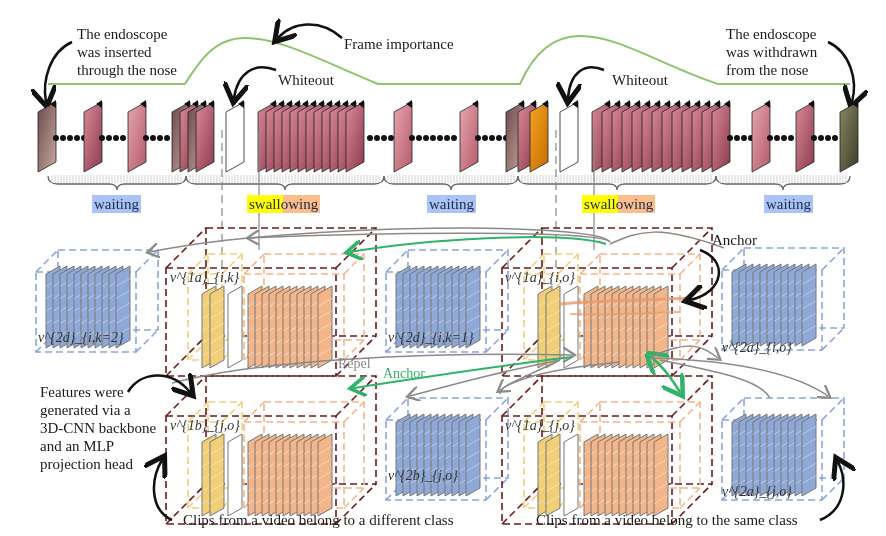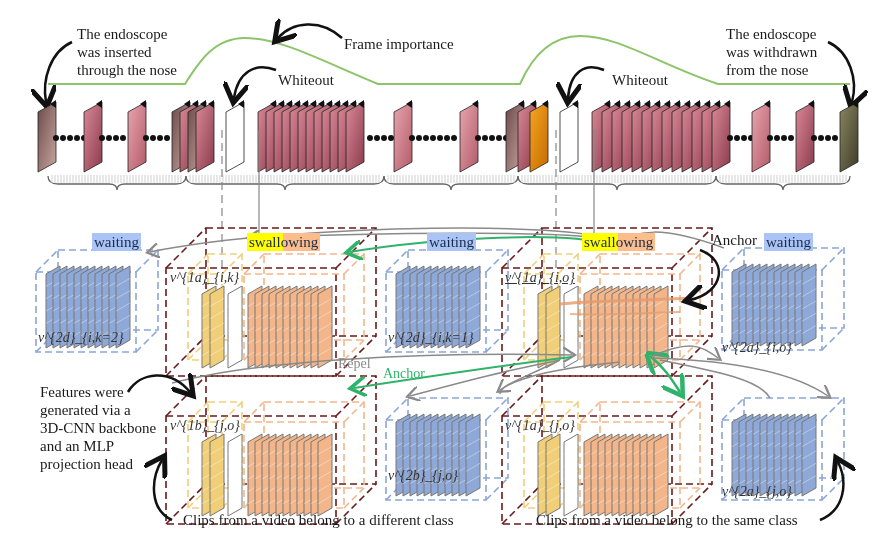--- a/index.html
+++ b/index.html
@@ -1,19 +1,19 @@
 <!DOCTYPE html>
 <html><head>
 <meta charset="utf-8">
 <style>
   html, body { margin:0; padding:0; background:#ffffff; }
   body { width:886px; height:536px; position:relative; overflow:hidden; font-family:"Liberation Serif", serif; color:#1a1a1a; }
   #stage { position:absolute; left:0; top:0; width:886px; height:424px; }
   .lbl { position:absolute; font-size:15px; line-height:17px; color:#1a1a1a; white-space:nowrap; }
-  .phase { position:absolute; font-size:15px; line-height:18px; padding:0 2px; color:#1a2a4a;margin-top:38px; }
+  .phase { position:absolute; font-size:15px; line-height:18px; padding:0 2px; color:#1a2a4a; }
   .phase.waiting { background:#a9c4f5; }
   .phase.swallow { background:linear-gradient(90deg,#ffff00 0%,#ffff00 50%,#fbbd8c 50%,#fbbd8c 100%); }
   .sub { position:absolute; font-style:italic; font-size:14px; color:#333; white-space:nowrap; }
   .note-repel { position:absolute; font-size:14px; color:#8a8a8a; }
   .note-attract { position:absolute; font-size:14px; color:#2fb36a; }
 </style>
 </head>
 <body>
 
 <div id="stage">
@@ -1436,19 +1436,19 @@
   <div class="lbl" style="left:40px;top:438px;">and an MLP</div>
   <div class="lbl" style="left:40px;top:456px;">projection head</div>
 
   <div class="lbl" style="left:183px;top:512px;">Clips from a video belong to a different class</div>
   <div class="lbl" style="left:536px;top:512px;">Clips from a video belong to the same class</div>
 
   
   <div class="sub" style="left:38px;top:330px;">v^{2d}_{i,k=2}</div>
   <div class="sub" style="left:170px;top:270px;">v^{1a}_{i,k}</div>
   <div class="sub" style="left:388px;top:330px;">v^{2d}_{i,k=1}</div>
-  <div class="sub" style="left:505px;top:270px;text-decoration:underline;">v^{1a}_{i,o}</div>
+  <div class="sub" style="left:505px;top:270px;">v^{1a}_{i,o}</div>
   <div class="sub" style="left:722px;top:340px;">v^{2a}_{i,o}</div>
   <div class="sub" style="left:170px;top:418px;">v^{1b}_{j,o}</div>
   <div class="sub" style="left:388px;top:468px;">v^{2b}_{j,o}</div>
   <div class="sub" style="left:505px;top:418px;">v^{1a}_{j,o}</div>
   <div class="sub" style="left:722px;top:484px;">v^{2a}_{j,o}</div>
 </div>
 
 </body></html>

